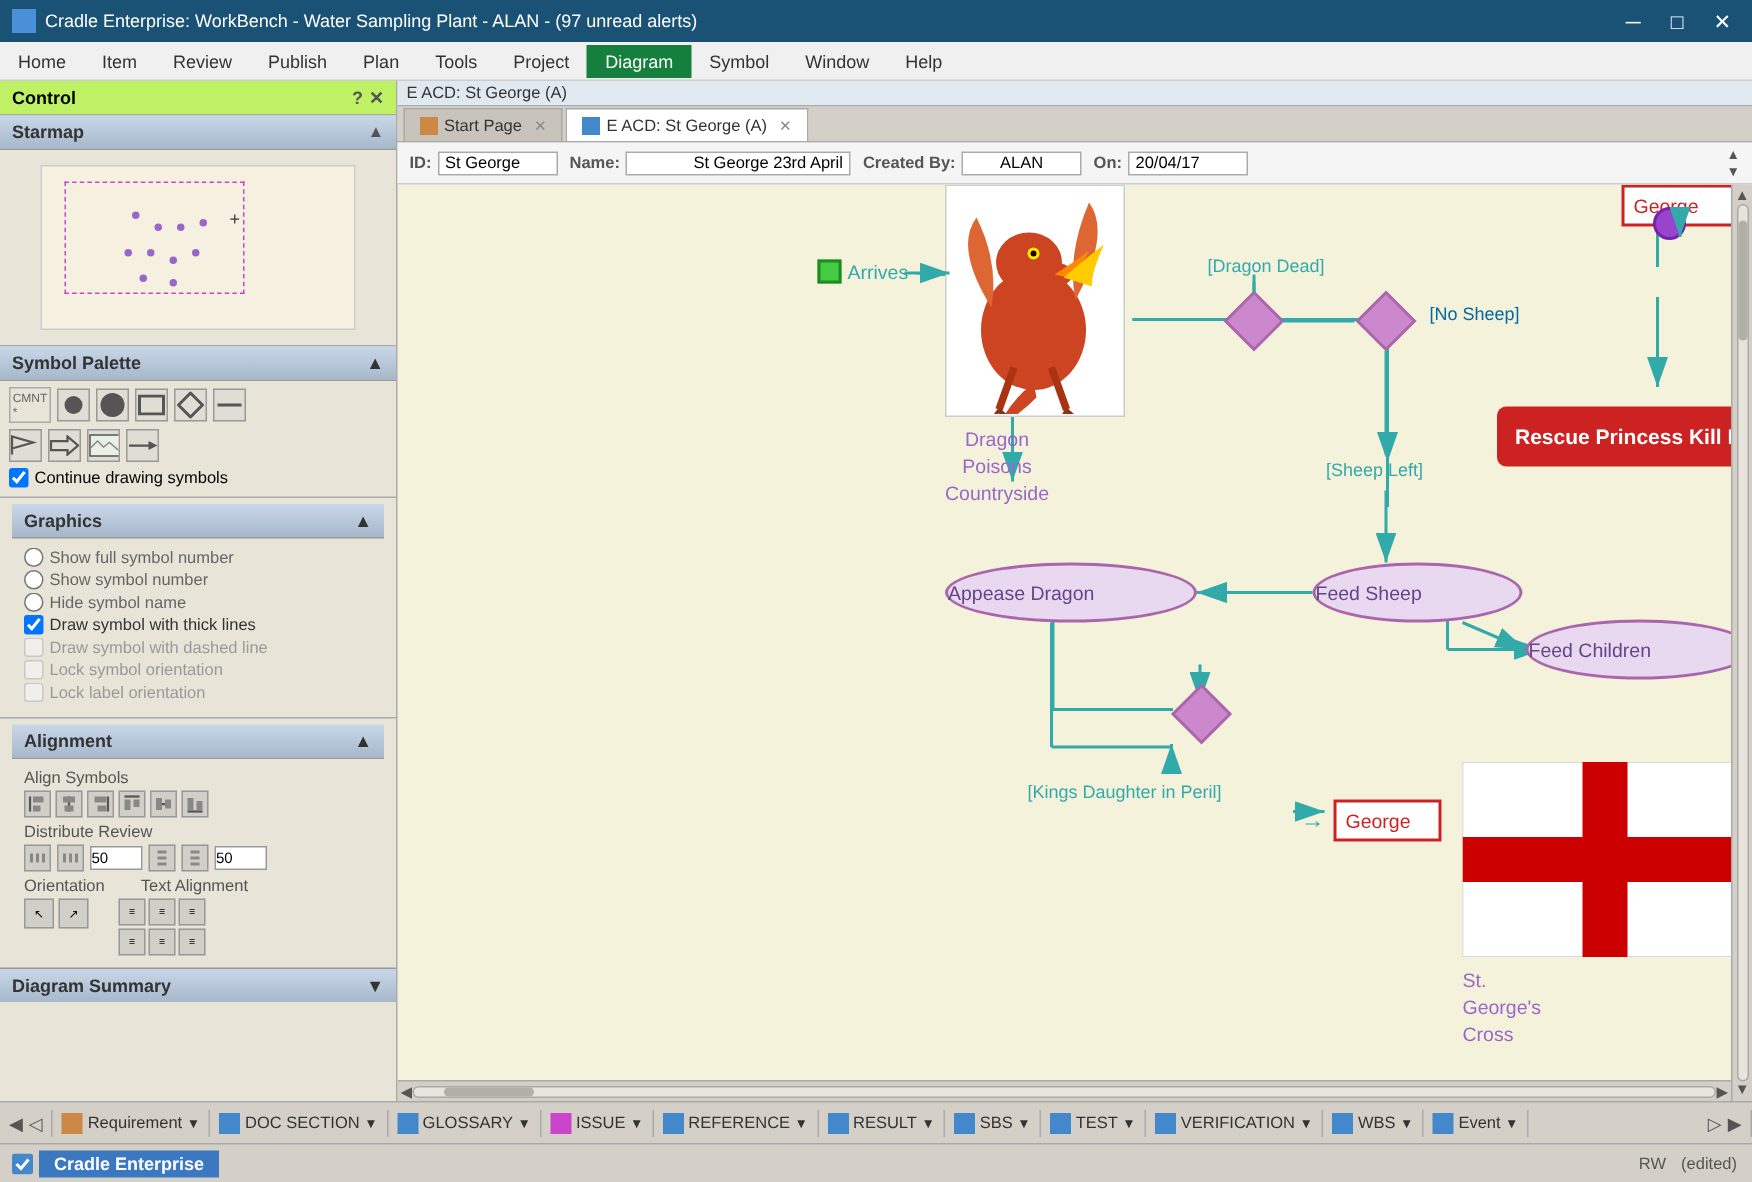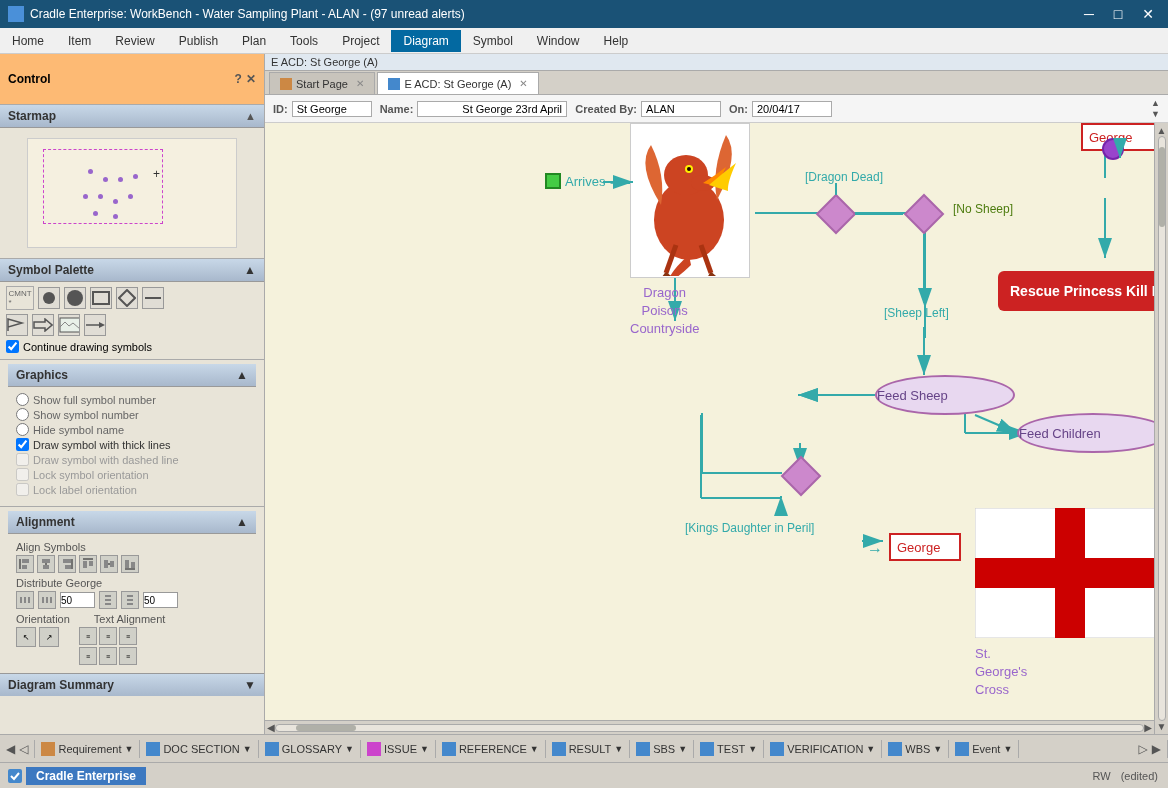--- a/index.html
+++ b/index.html
@@ -8,21 +8,21 @@
     
     #title-bar { background: #1a5276; color: white; height: 28px; display: flex; align-items: center; padding: 0 8px; justify-content: space-between; }
     #title-bar .title-left { display: flex; align-items: center; gap: 6px; font-size: 12px; }
     #title-bar .title-controls { display: flex; gap: 8px; }
     #title-bar .title-controls span { cursor: pointer; font-size: 14px; color: white; padding: 2px 6px; }
     .win-icon { width: 16px; height: 16px; background: #4a90d9; display: inline-block; }
 
     
     #menu-bar { background: #f0f0f0; height: 26px; display: flex; align-items: center; border-bottom: 1px solid #ccc; }
     .menu-item { padding: 4px 12px; cursor: pointer; font-size: 12px; color: #333; }
-    .menu-item.active { background: #0369a1; color: white; }
+    .menu-item.active { background: #15803d; color: white; }
 
     
     #main { display: flex; height: calc(788px - 28px - 26px - 28px - 26px); }
 
     
     #left-panel { width: 265px; background: #e8e4d8; border-right: 1px solid #aaa; display: flex; flex-direction: column; overflow-y: auto; }
 
     
     .section-header { background: linear-gradient(to bottom, #c8d8e8, #a8b8cc); padding: 4px 8px; font-size: 12px; font-weight: bold; color: #333; display: flex; align-items: center; justify-content: space-between; border-bottom: 1px solid #999; cursor: pointer; }
     .section-header .section-controls { display: flex; gap: 4px; }
@@ -137,21 +137,21 @@
     <div class="menu-item active">Diagram</div>
     <div class="menu-item">Symbol</div>
     <div class="menu-item">Window</div>
     <div class="menu-item">Help</div>
   </div>
 
 <div id="main">
 
   <div id="left-panel">
 
-    <div style="background: #fdba74; padding: 18px 8px; font-size: 12px; font-weight: bold; display: flex; align-items: center; justify-content: space-between; border-bottom: 1px solid #aaa;">
+    <div style="background: #bef264; padding: 4px 8px; font-size: 12px; font-weight: bold; display: flex; align-items: center; justify-content: space-between; border-bottom: 1px solid #aaa;">
       <span>Control</span>
       <div style="display:flex; gap:4px;">
         <span style="cursor:pointer; color:#555;">?</span>
         <span style="cursor:pointer; color:#555;">✕</span>
       </div>
     </div>
 
     <div id="starmap-section">
       <div class="section-header">
         <span>Starmap</span>
@@ -323,21 +323,21 @@
               </svg>
             </div>
           <div class="align-btn">
               <svg width="12" height="12">
                 <line x1="1" y1="11" x2="11" y2="11" stroke="#555" stroke-width="1.5"></line>
                 <rect x="1" y="2" width="4" height="8" fill="#888"></rect>
                 <rect x="7" y="4" width="4" height="6" fill="#888"></rect>
               </svg>
             </div>
         </div>
-        <div class="align-label">Distribute George</div>
+        <div class="align-label">Distribute Review</div>
         <div class="distribute-row">
           <div class="align-btn">
               <svg width="12" height="12">
                 <rect x="1" y="3" width="2" height="6" fill="#888"></rect>
                 <rect x="5" y="3" width="2" height="6" fill="#888"></rect>
                 <rect x="9" y="3" width="2" height="6" fill="#888"></rect>
               </svg>
             </div>
           <div class="align-btn">
               <svg width="12" height="12">
@@ -418,21 +418,21 @@
       <div class="record-field">
         <span class="record-label">ID:</span>
         <input class="record-value" type="text" style="width: 70px;" value="St George">
       </div>
       <div class="record-field">
         <span class="record-label">Name:</span>
         <input class="record-value" type="text" style="width: 150px; padding-left: 44px;" value="St George 23rd April">
       </div>
       <div class="record-field">
         <span class="record-label">Created By:</span>
-        <input class="record-value" type="text" style="width: 55px;" value="ALAN">
+        <input class="record-value" type="text" style="width: 55px; text-align: center;" value="ALAN">
       </div>
       <div class="record-field">
         <span class="record-label">On:</span>
         <input class="record-value" type="text" style="width: 65px;" value="20/04/17">
       </div>
 
       <div style="margin-left:auto; display:flex; flex-direction:column; gap:1px; font-size:9px; color:#555;">
         <span style="cursor:pointer;">▲</span>
         <span style="cursor:pointer;">▼</span>
       </div>
@@ -539,41 +539,44 @@
             <svg width="42" height="42">
               <polygon points="21,2 40,21 21,40 2,21" fill="#cc88cc" stroke="#aa66aa" stroke-width="2"></polygon>
             </svg>
           </div>
 
           <div class="diagram-node" style="left:540px; top:42px; width:130px; height:24px;">
             <span style="color:#33aaaa; font-size:12px;">[Dragon Dead]</span>
           </div>
 
           <div class="diagram-node" style="left:688px; top:74px; width:110px; height:24px;">
-            <span style="color:#4d7c0f; font-size:12px;">[No Sheep]</span>
+            <span style="color:#0369a1; font-size:12px;">[No Sheep]</span>
           </div>
 
           <div class="diagram-node" style="left:619px; top:178px; width:100px; height:24px;">
             <span style="color:#33aaaa; font-size:12px;">[Sheep Left]</span>
           </div>
 
           <div class="diagram-node node-rect-red" style="left:816px; top:0px; width:80px; height:28px; padding: 2px 6px;">
             <span>George</span>
           </div>
 
           <div style="position:absolute; right:30px; top:15px; width:22px; height:22px;">
             <svg width="22" height="22">
               <circle cx="11" cy="11" r="10" fill="#9944cc" stroke="#7722aa" stroke-width="2"></circle>
             </svg>
           </div>
 
           <div class="diagram-node node-banner" style="left:733px; top:148px; width:260px; height:40px; border-radius:6px; padding:0 12px;">
             <span>Rescue Princess Kill Dragon</span>
           </div>
 
+          <div class="diagram-node node-ellipse-outline" style="left:365px; top:252px; width:168px; height:40px;">
+            <span>Appease Dragon</span>
+          </div>
 
           <div class="diagram-node node-ellipse-outline" style="left:610px; top:252px; width:140px; height:40px;">
             <span>Feed Sheep</span>
           </div>
 
           <div class="diagram-node node-ellipse-outline" style="left:752px; top:290px; width:152px; height:40px;">
             <span>Feed Children</span>
           </div>
 
           <div style="position:absolute; left:515px; top:332px; width:42px; height:42px;">

